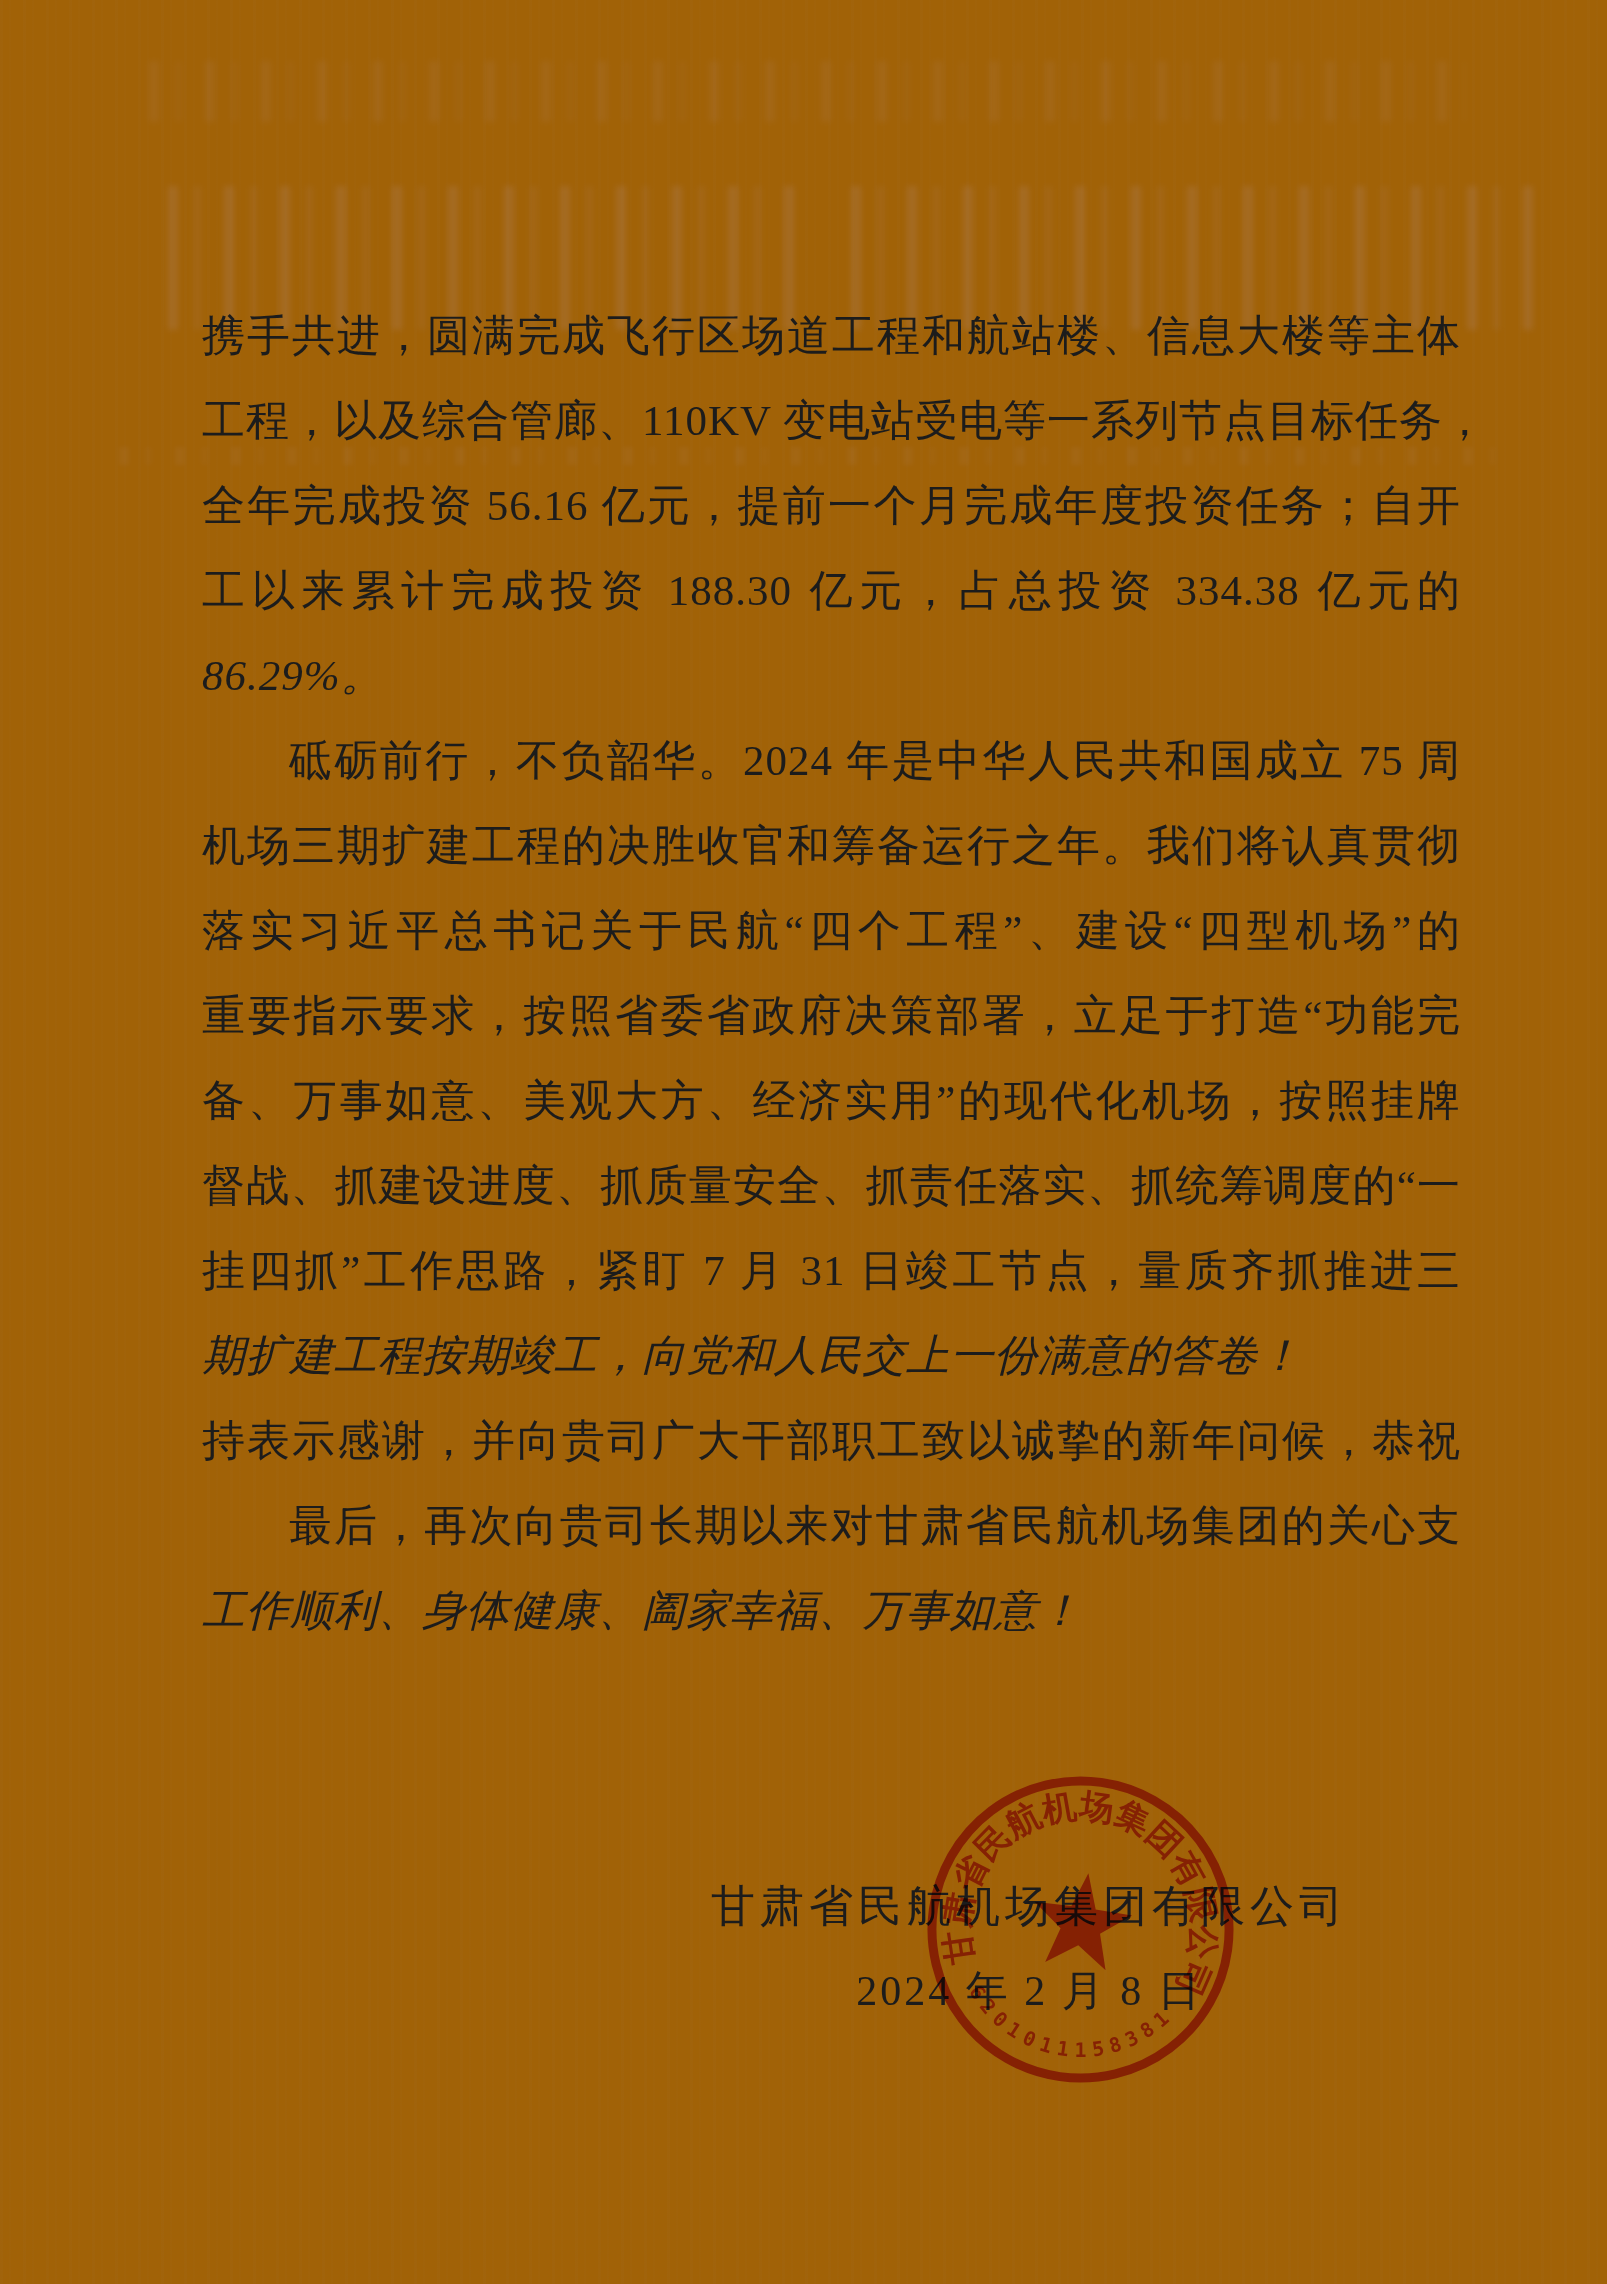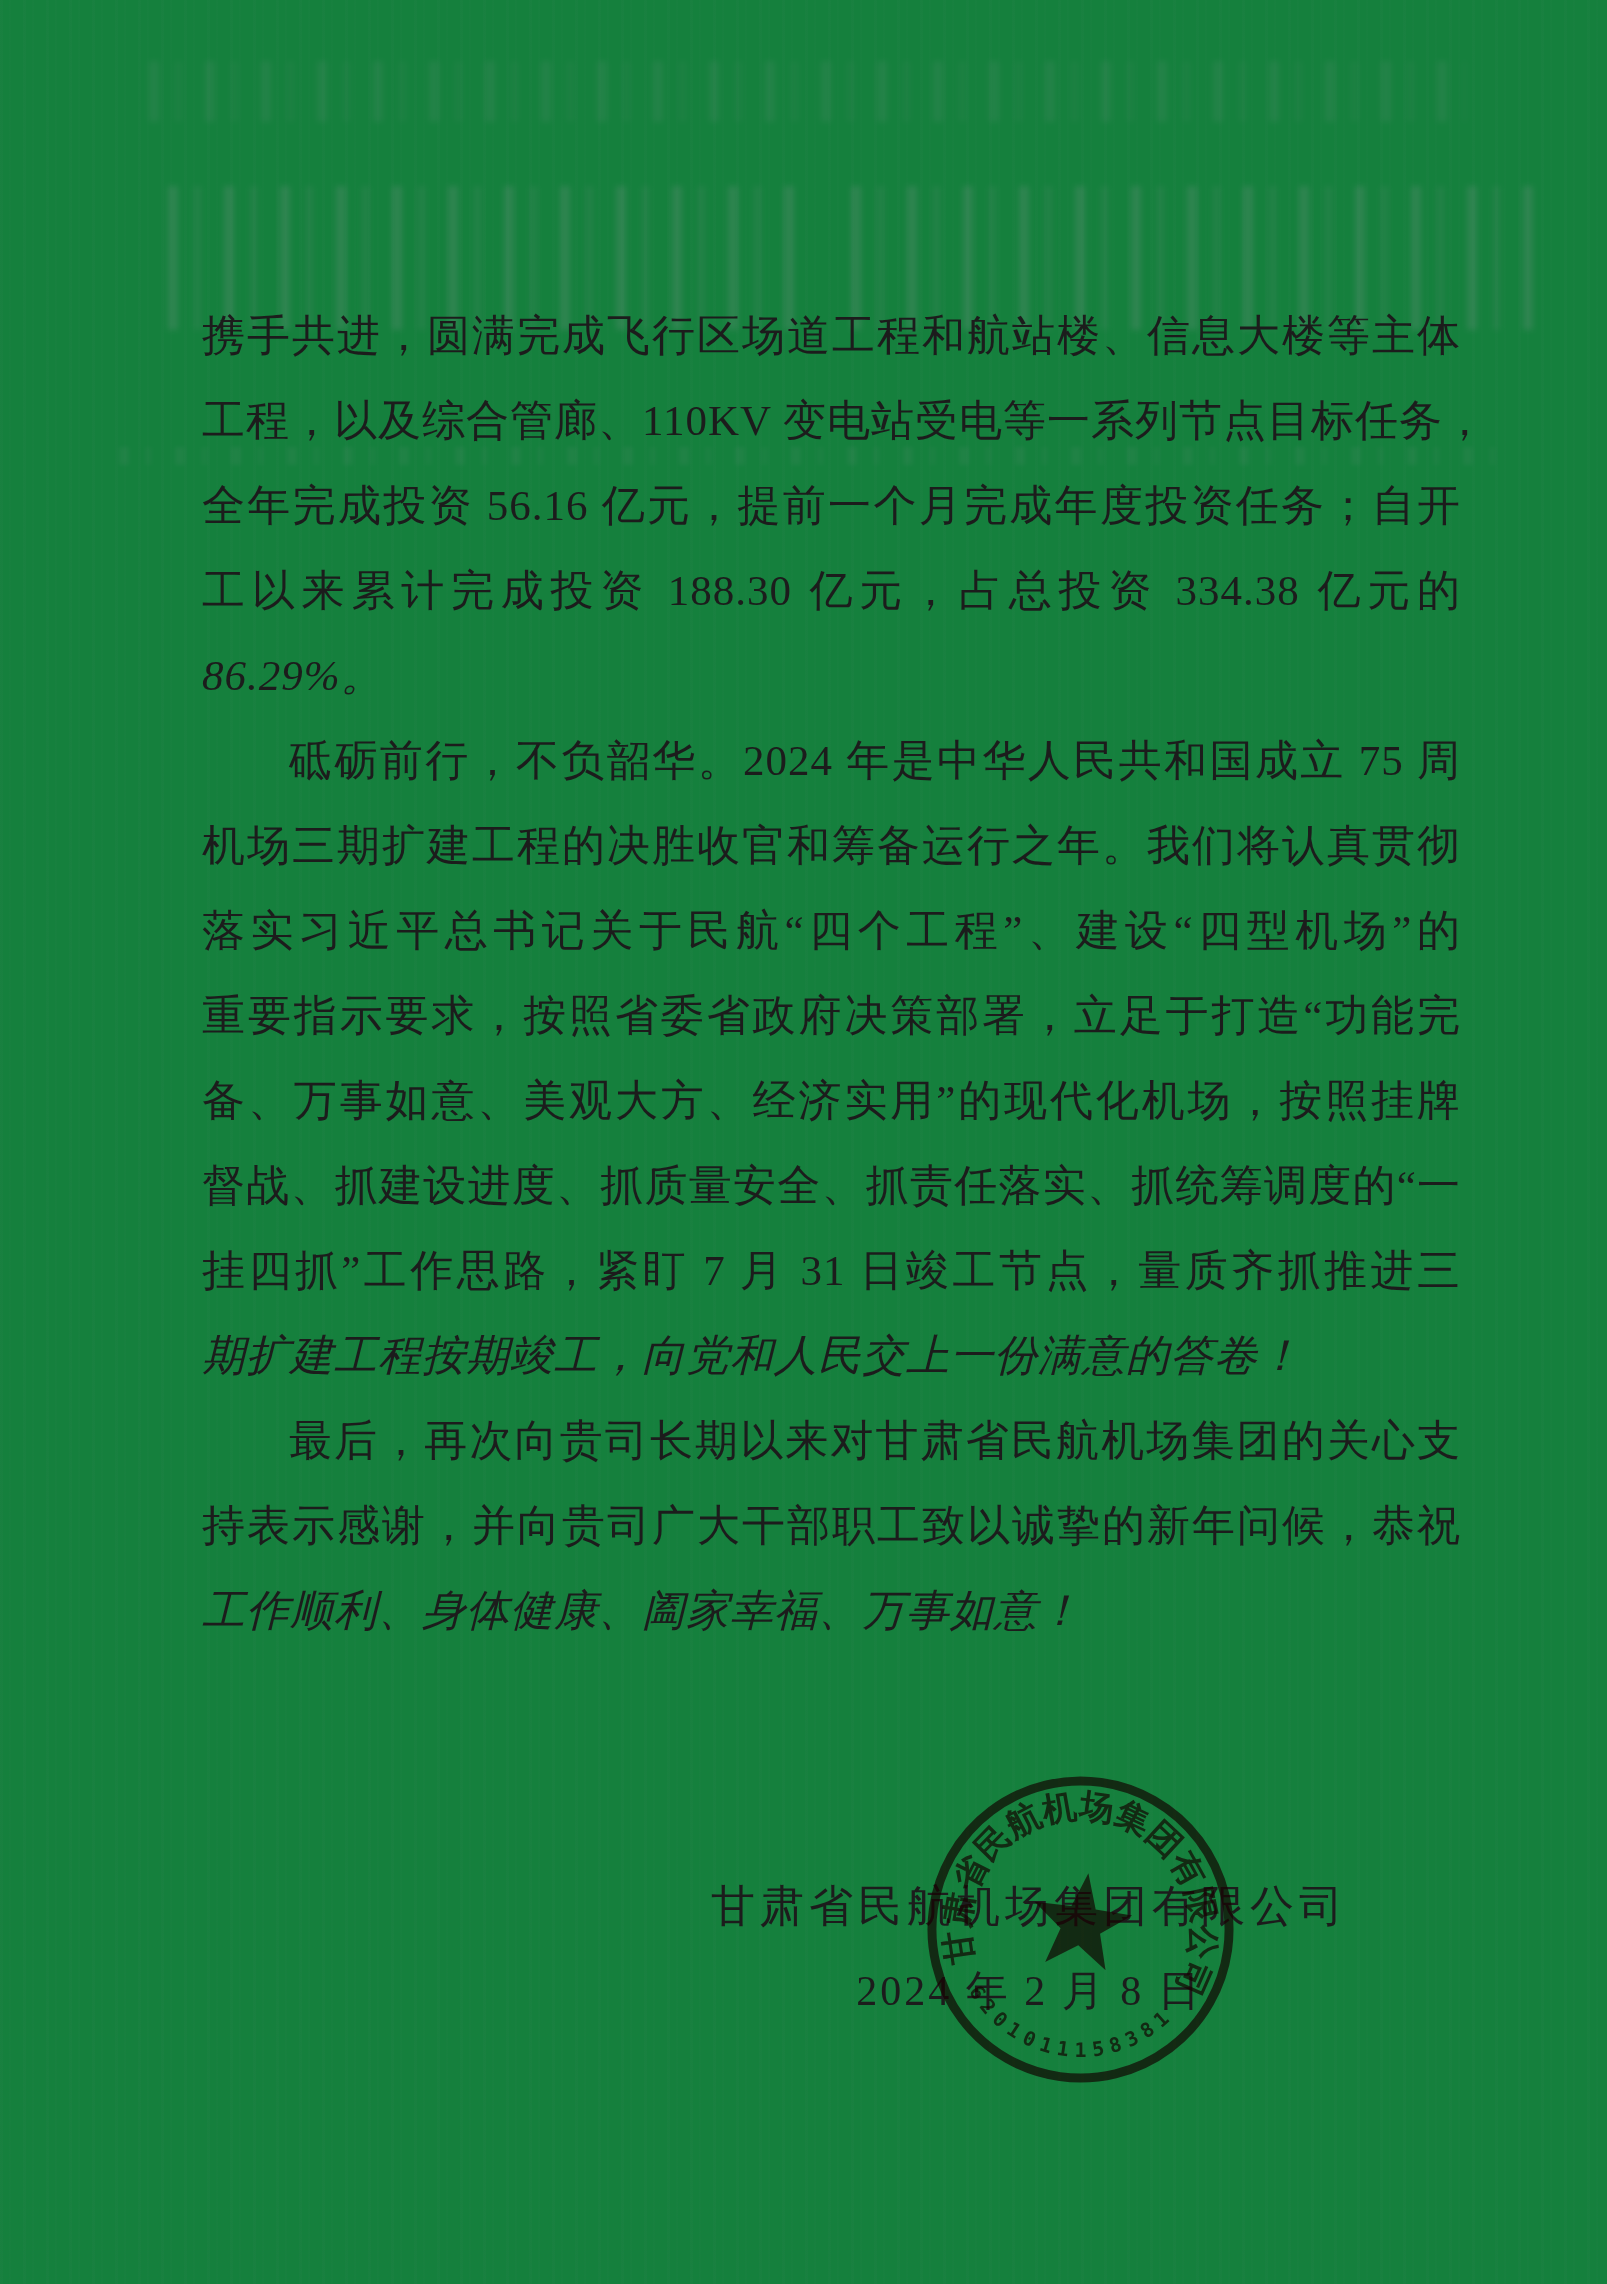--- a/index.html
+++ b/index.html
@@ -1,20 +1,20 @@
 <!DOCTYPE html>
 <html><head>
 <meta charset="utf-8">
 <style>
   html,body{margin:0;padding:0;background:#e8e8e8;}
   .page{
     position:relative;
     width:1608px;height:2285px;
     margin:0 auto;
-    background:#15803d;
+    background:#a16207;
     overflow:hidden;
     font-family:"Liberation Serif","DejaVu Serif",serif;
     color:#1c1c1c;
   }
   
   .page::before{
     content:"";
     position:absolute;inset:0;
     background:repeating-linear-gradient(90deg,rgba(160,150,170,0.05) 0 3px,transparent 3px 9px,rgba(160,150,170,0.03) 9px 11px,transparent 11px 23px);
     opacity:.5;
@@ -104,22 +104,22 @@
     <div class="line">工以来累计完成投资 188.30 亿元，占总投资 334.38 亿元的</div>
     <div class="line para-end">86.29%。</div>
     <div class="line para-start">砥砺前行，不负韶华。2024 年是中华人民共和国成立 75 周</div>
     <div class="line">机场三期扩建工程的决胜收官和筹备运行之年。我们将认真贯彻</div>
     <div class="line">落实习近平总书记关于民航“四个工程”、建设“四型机场”的</div>
     <div class="line">重要指示要求，按照省委省政府决策部署，立足于打造“功能完</div>
     <div class="line">备、万事如意、美观大方、经济实用”的现代化机场，按照挂牌</div>
     <div class="line">督战、抓建设进度、抓质量安全、抓责任落实、抓统筹调度的“一</div>
     <div class="line">挂四抓”工作思路，紧盯 7 月 31 日竣工节点，量质齐抓推进三</div>
     <div class="line para-end">期扩建工程按期竣工，向党和人民交上一份满意的答卷！</div>
+    <div class="line">持表示感谢，并向贵司广大干部职工致以诚挚的新年问候，恭祝</div>
     <div class="line para-start">最后，再次向贵司长期以来对甘肃省民航机场集团的关心支</div>
-    <div class="line">持表示感谢，并向贵司广大干部职工致以诚挚的新年问候，恭祝</div>
     <div class="line para-end">工作顺利、身体健康、阖家幸福、万事如意！</div>
   </div>
 
   <div class="signature-block">
     <div class="company-name">甘肃省民航机场集团有限公司</div>
     <div class="letter-date">2024 年 2 月 8 日</div>
   </div>
 
   <svg class="official-seal" viewBox="0 0 320 320" xmlns="http://www.w3.org/2000/svg">
     <g transform="rotate(8 160 160)">

